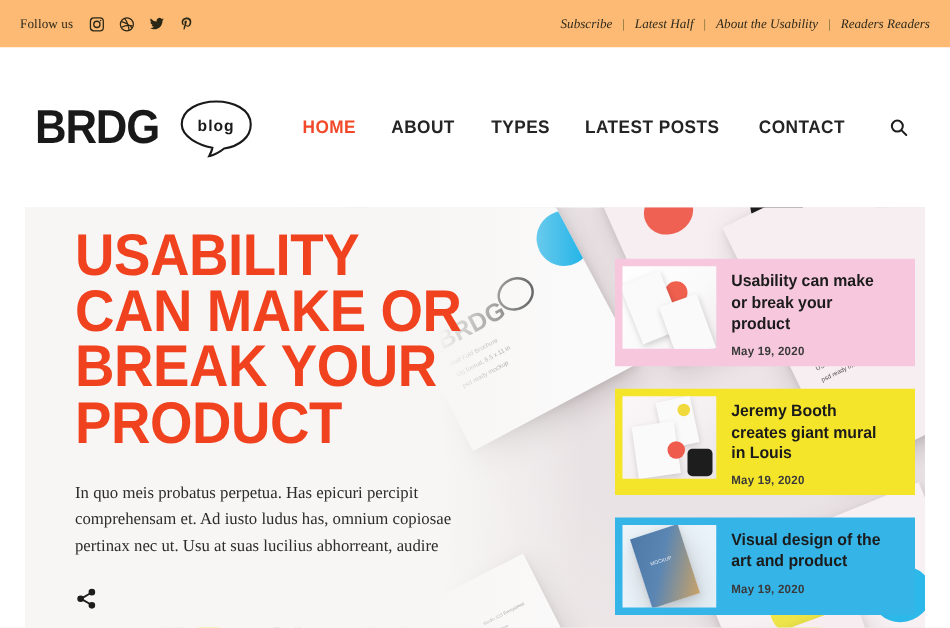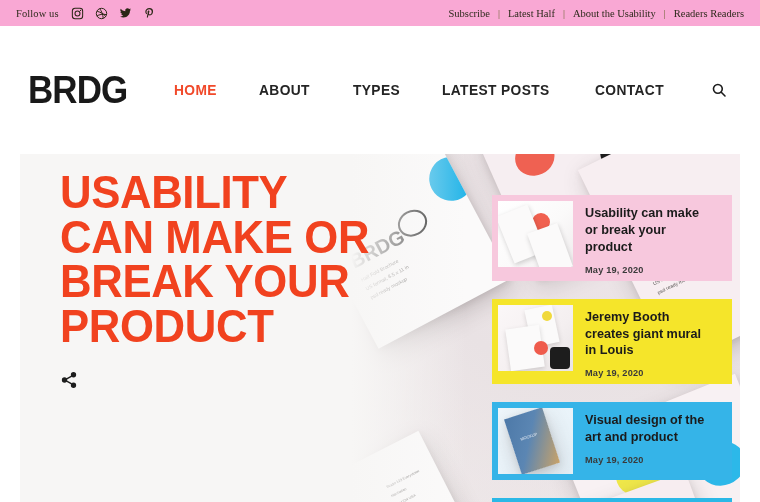--- a/index.html
+++ b/index.html
@@ -5,42 +5,42 @@
   * { margin:0; padding:0; box-sizing:border-box; }
   html,body{ width:760px; height:502px; overflow:hidden; }
   body{
     font-family:"Liberation Sans", sans-serif;
     background:#ffffff;
     -webkit-font-smoothing:antialiased;
   }
 
   
   .topbar{
-    height:26px; background:#f9a8d4;
+    height:38px; background:#fdba74;
     display:flex; align-items:center;
     padding:0 16px; font-size:10px; color:#2b2b2b;
   }
   .topbar-left{ display:flex; align-items:center; gap:0; }
   .follow-label{
     font-family:"Liberation Serif", serif;
     font-size:10.5px; font-weight:400; color:#2e2a1c;
     margin-right:12px; letter-spacing:.1px;
   }
   .social-list{ display:flex; align-items:center; gap:11px; }
   .social-ico{
     width:13px; height:13px; display:flex; align-items:center; justify-content:center;
     color:#2b2716; cursor:pointer;
   }
   .social-ico svg{ display:block; }
 
   .topbar-right{
     margin-left:auto; display:flex; align-items:center;
     font-family:"Liberation Serif", serif; font-size:10.5px; color:#2e2a1c;
   }
-  .topbar-right a{ color:#2e2a1c; text-decoration:none; white-space:nowrap; }
+  .topbar-right a{ color:#2e2a1c; text-decoration:none; white-space:nowrap;font-style:italic; }
   .tb-sep{ margin:0 8px; color:#6e6531; font-size:10px; }
 
   
   .header{
     height:128px; background:#fff;
     display:flex; align-items:center; padding:0 28px;
   }
   .brand{ display:flex; align-items:center; gap:0; }
   .brand-text{
     font-family:"Liberation Sans Narrow","Liberation Sans", sans-serif;
@@ -50,21 +50,21 @@
   .bubble{
     position:relative; width:62px; height:48px; margin-left:6px;
     display:flex; align-items:center; justify-content:center;
   }
   .bubble svg{ position:absolute; inset:0; }
   .bubble span{
     position:relative; font-size:12.5px; font-weight:700; color:#191919;
     letter-spacing:.8px; margin-top:-3px;
   }
 
-  .nav{ display:flex; align-items:center; gap:40px; margin-left:38px; }
+  .nav{ display:flex; align-items:center; gap:26px; margin-left:38px; }
   .nav-item{
     font-family:"Liberation Sans Narrow","Liberation Sans", sans-serif;
     font-weight:700; font-size:14.5px; letter-spacing:.4px;
     color:#242424; text-transform:uppercase; cursor:pointer;
     transform:scaleX(.95); transform-origin:left center; white-space:nowrap;
   }
   .nav-item.active{ color:#f1492a; }
 
   .search-btn{
     margin-left:auto; width:26px; height:26px; display:flex;
@@ -193,20 +193,26 @@
     <span class="tb-sep">|</span>
     <a>About the Usability</a>
     <span class="tb-sep">|</span>
     <a>Readers Readers</a>
   </div>
 </div>
 
 <div class="header">
   <div class="brand">
     <span class="brand-text">BRDG</span>
+    <span class="bubble">
+      <svg viewBox="0 0 62 48" fill="none" stroke="#191919" stroke-width="1.7">
+        <path d="M31 3.2C44.6 3.2 58.6 9.4 58.6 21.5c0 10.1-9.2 17.6-21.3 19.3-3.2 2.6-7.4 5-12 6.2 1.2-2.2 2.3-4.6 2.6-6.8C17.2 38.1 3.4 31.6 3.4 21.5 3.4 9.4 17.4 3.2 31 3.2z"></path>
+      </svg>
+      <span>blog</span>
+    </span>
   </div>
   <div class="nav">
     <span class="nav-item active">HOME</span>
     <span class="nav-item">ABOUT</span>
     <span class="nav-item">TYPES</span>
     <span class="nav-item">LATEST POSTS</span>
     <span class="nav-item">CONTACT</span>
   </div>
   <div class="search-btn">
     <svg width="16" height="16" viewBox="0 0 24 24" fill="none" stroke="currentColor" stroke-width="2.4" stroke-linecap="round">
@@ -277,20 +283,21 @@
       
       
       
       
     </div>
 
     <div class="photo left-fade"></div>
 
     <div class="hero-content">
       <div class="hero-title">USABILITY CAN MAKE OR BREAK YOUR PRODUCT</div>
+      <div class="hero-desc">In quo meis probatus perpetua. Has epicuri percipit comprehensam et. Ad iusto ludus has, omnium copiosae pertinax nec ut. Usu at suas lucilius abhorreant, audire</div>
       <div class="share-ico">
         <svg width="18" height="18" viewBox="0 0 24 24" fill="none" stroke="currentColor" stroke-width="1.9">
           <circle cx="18" cy="5" r="2.6" fill="currentColor"></circle>
           <circle cx="18" cy="19" r="2.6" fill="currentColor"></circle>
           <circle cx="6" cy="12" r="2.6" fill="currentColor"></circle>
           <path d="M8.4 10.8l7.2-4.1M8.4 13.2l7.2 4.1"></path>
         </svg>
       </div>
     </div>
 

